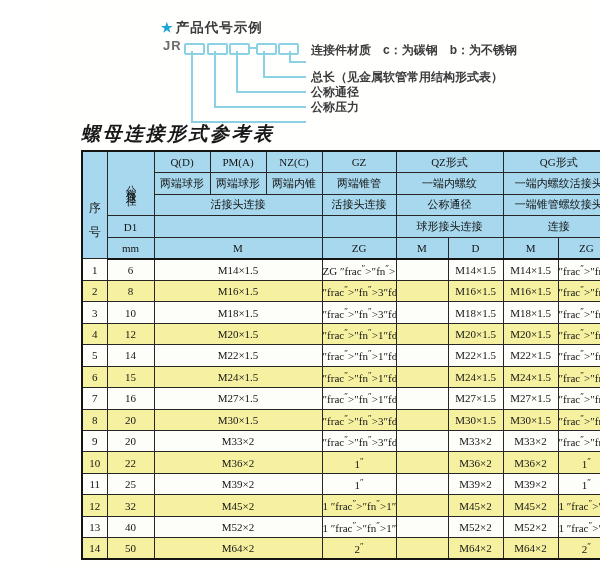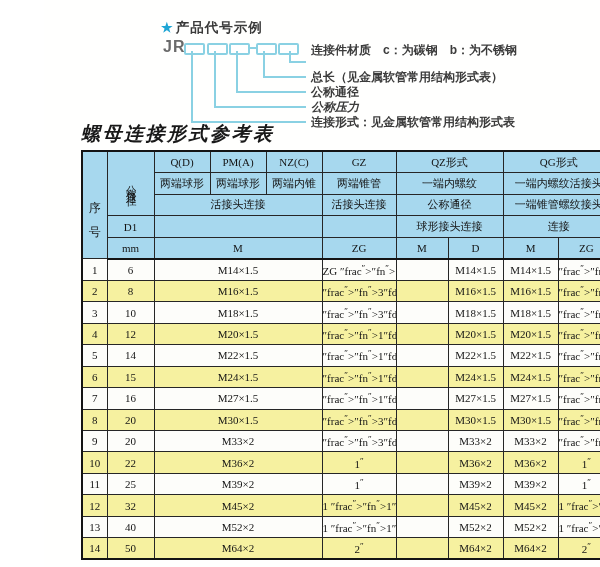--- a/index.html
+++ b/index.html
@@ -3,21 +3,21 @@
 <meta charset="utf-8">
 <style>
   html,body{margin:0;padding:0;}
   body{background:#ffffff; font-family:"Liberation Sans", sans-serif;}
   .page{position:relative; width:600px; height:567px; background:#fffffe; overflow:hidden;margin-left:44px;}
 
   
   .dg-title{position:absolute; left:117px; top:19px; font-size:13.5px; font-weight:bold;
             color:#3a3a3a; letter-spacing:1px; white-space:nowrap;}
   .dg-title .star{color:#1ea5d5; font-size:13px; margin-right:2px;}
-  .jr{position:absolute; left:119px; top:38px; font-size:16px; font-weight:bold;
+  .jr{position:absolute; left:119px; top:38px; font-size:13px; font-weight:bold;
       color:#6b6b6b; letter-spacing:1px;}
   .code-box{position:absolute; top:43px; width:17px; height:8px; background:#fff;
             border:2px solid #8ad1e3; border-radius:2px;}
   .b1{left:140px;} .b2{left:163px;} .b3{left:185px;} .b4{left:212px;} .b5{left:234px;}
   .code-dash{position:absolute; left:203.5px; top:46.5px; width:8px; height:2px; background:#8ad1e3;}
   .vline{position:absolute; width:2px; background:#8ad1e3;}
   .hline{position:absolute; height:2px; background:#8ad1e3;}
   .code-label{position:absolute; left:267px; height:14px; font-size:12px; font-weight:bold;
               color:#3c3c3c; white-space:nowrap; line-height:14px;}
 
@@ -68,22 +68,21 @@
 
   <div class="hline" style="left:245px; top:61px; width:17px;"></div>
   <div class="hline" style="left:219px; top:76px; width:43px;"></div>
   <div class="hline" style="left:192px; top:91px; width:70px;"></div>
   <div class="hline" style="left:170px; top:106px; width:92px;"></div>
   <div class="hline" style="left:147px; top:121px; width:115px;"></div>
 
   <div class="code-label" style="top:43px;">连接件材质　c：为碳钢　b：为不锈钢</div>
   <div class="code-label" style="top:70px;">总长（见金属软管常用结构形式表）</div>
   <div class="code-label" style="top:85px;">公称通径</div>
-  <div class="code-label" style="top:100px;font-style:italic;">公称压力</div>
-  <div class="code-label" style="top:115px;">连接形式：见金属软管常用结构形式表</div>
+  <div class="code-label" style="top:100px;">公称压力</div>
 
   <h1 class="tbl-title">螺母连接形式参考表</h1>
 
   <table class="ref">
     <colgroup>
       <col style="width:25px">
         <col style="width:47px">
       <col style="width:56px">
         <col style="width:56px">
         <col style="width:56px">

